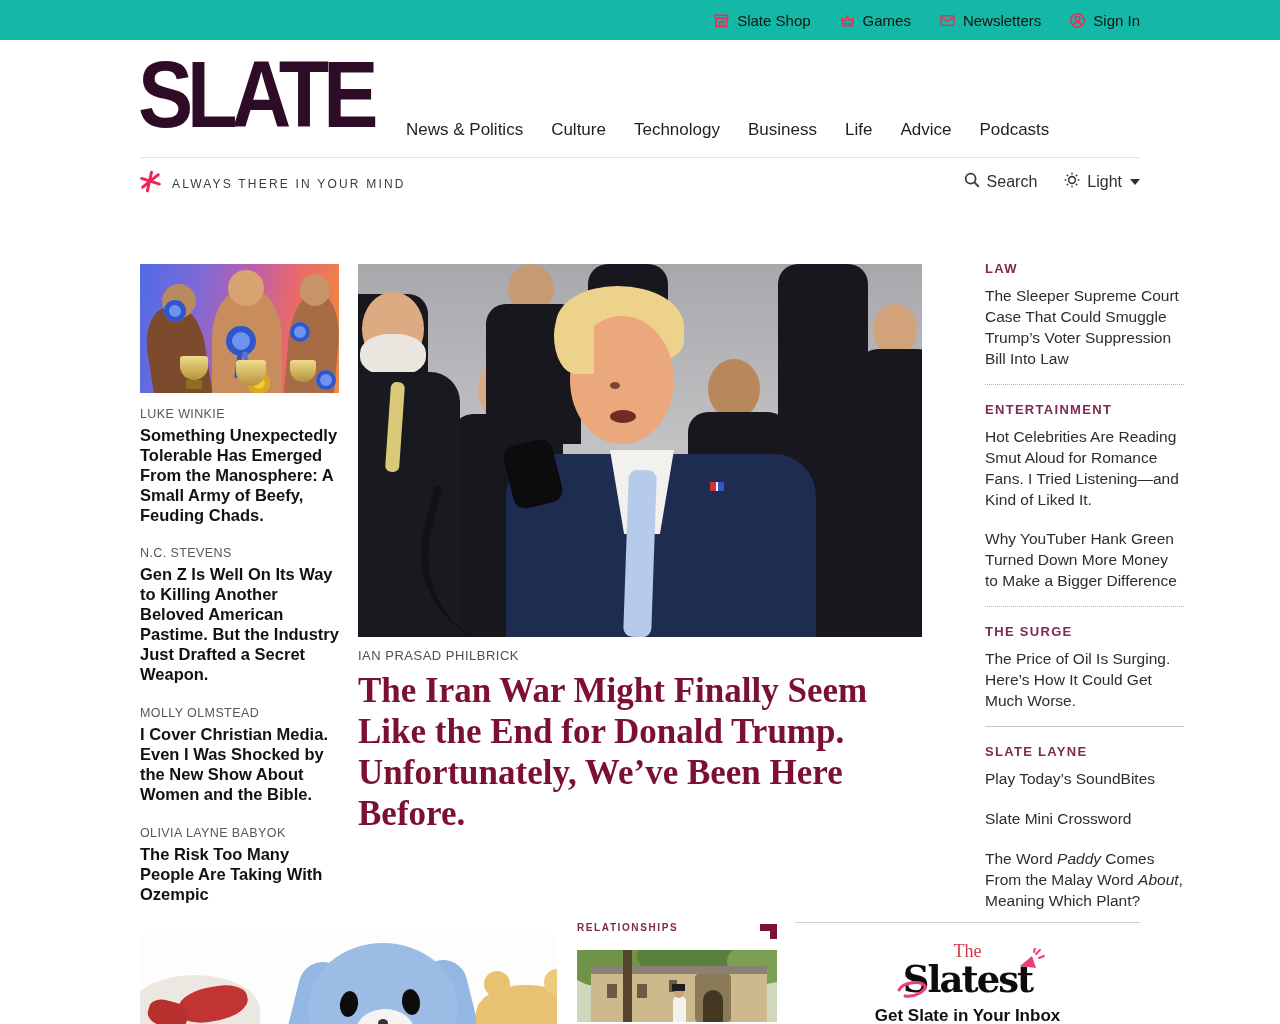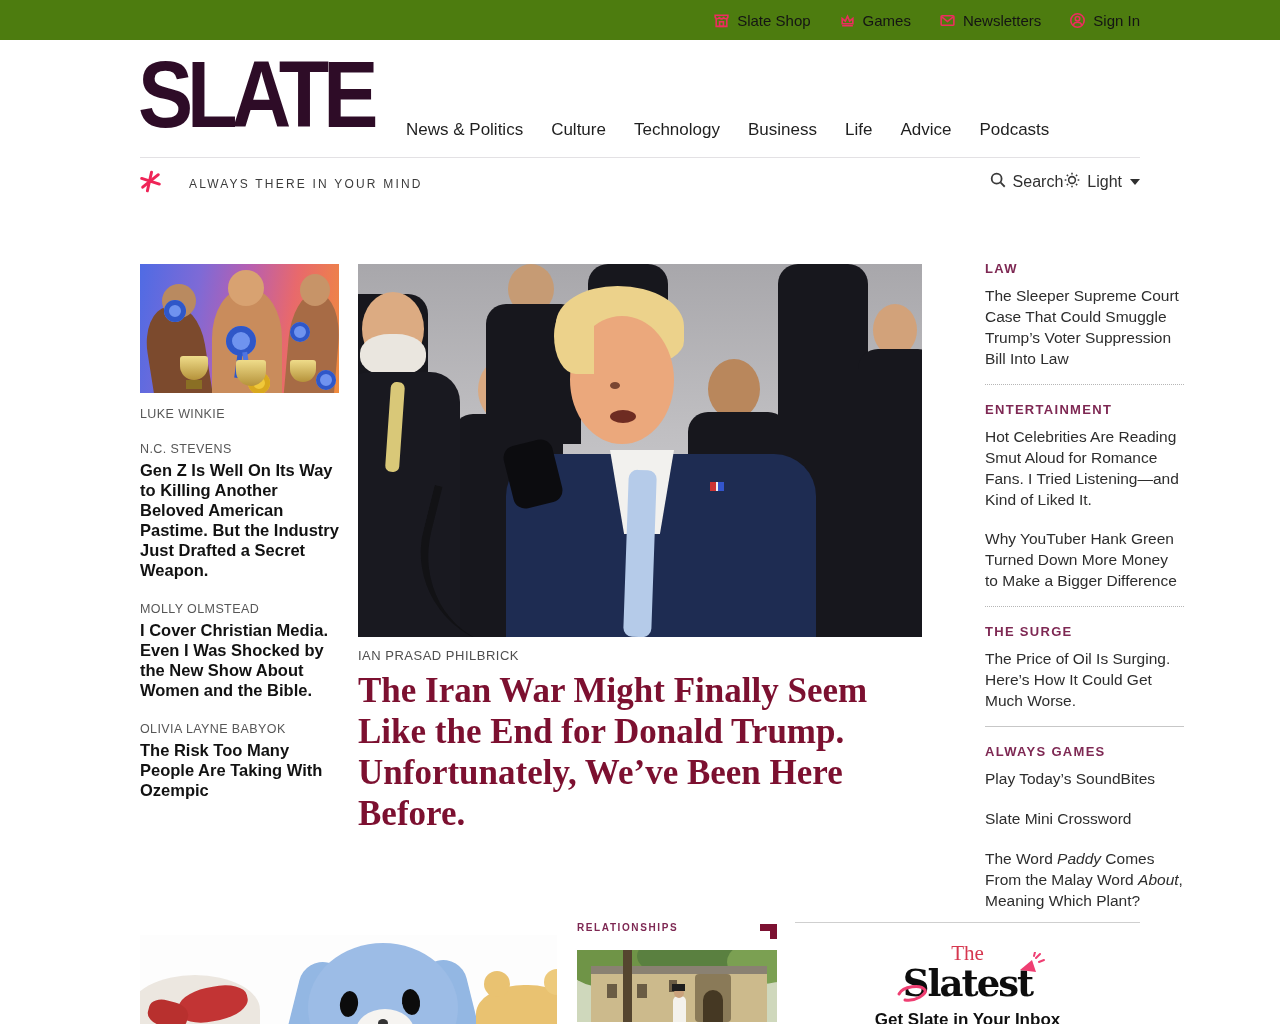--- a/index.html
+++ b/index.html
@@ -1,35 +1,35 @@
 <!DOCTYPE html>
 <html><head>
 <meta charset="utf-8">
 <style>
   * { margin:0; padding:0; box-sizing:border-box; }
   html,body { background:#fff; }
   body { font-family:"Liberation Sans", sans-serif; color:#1a1a1a; }
   #page { position:relative; width:1280px; height:1024px; overflow:hidden; background:#fff; margin:0 auto; }
 
   
-  .topbar { position:absolute; top:0; left:0; width:1280px; height:40px; background:#4d7c0f;
+  .topbar { position:absolute; top:0; left:0; width:1280px; height:40px; background:#14b8a6;
             display:flex; align-items:center; justify-content:flex-end; padding-right:140px; gap:28px; }
   .topbar-item { display:flex; align-items:center; gap:7px; font-size:15px; color:#141414; cursor:pointer; }
   .topbar-item svg { display:block; }
 
   
   .logo { position:absolute; left:138px; top:48px; font-weight:bold; font-size:94px; line-height:1;
           letter-spacing:-7px; color:#2e0c27; transform:scaleX(0.88); transform-origin:left top; }
   .nav { position:absolute; left:406px; top:120px; display:flex; gap:28px; font-size:17px; color:#1f1f1f; }
   .nav span { cursor:pointer; white-space:nowrap; }
   .header-rule { position:absolute; left:140px; top:157px; width:1000px; border-top:1px solid #e3e1e4; }
 
-  .tagline-row { position:absolute; left:138px; top:169px; display:flex; align-items:center; gap:26px; }
+  .tagline-row { position:absolute; left:138px; top:169px; display:flex; align-items:center; gap:9px; }
   .tagline { font-size:12px; letter-spacing:2.2px; color:#3c3c3c; }
-  .right-controls { position:absolute; top:171px; right:140px; display:flex; align-items:center; 
+  .right-controls { position:absolute; top:171px; right:140px; display:flex; align-items:center; gap:26px;
                     font-size:16px; color:#2f2f2f; }
   .ctrl { display:flex; align-items:center; gap:6px; cursor:pointer; }
   .caret { width:0; height:0; border-left:5px solid transparent; border-right:5px solid transparent;
            border-top:6px solid #2f2f2f; margin-left:2px; }
 
   
   .left-col { position:absolute; left:140px; top:264px; width:200px; }
   .center-col { position:absolute; left:358px; top:264px; width:564px; }
   .right-col { position:absolute; left:985px; top:261px; width:199px; }
 
@@ -64,21 +64,21 @@
 
   
   .rel-block { position:absolute; left:577px; top:922px; width:200px; }
   .rel-header { display:flex; justify-content:space-between; align-items:flex-start; }
   .rel-label { font-size:10px; font-weight:bold; letter-spacing:1.6px; color:#7e2853; }
   .corner-mark { width:17px; height:15px; border-top:7px solid #7c1132; border-right:7px solid #7c1132; margin-top:2px; }
   .rel-image-wrap { margin-top:11px; }
 
   .slatest-block { position:absolute; left:795px; top:922px; width:345px; border-top:1px solid #cfcfcf;
                    text-align:center; }
-  .slatest-the { font-family:"Liberation Serif", serif; font-size:21px; color:#d6374f; margin-top:18px; }
+  .slatest-the { font-family:"Liberation Serif", serif; font-size:18px; color:#d6374f; margin-top:18px; }
   .slatest-name { position:relative; display:inline-block; font-family:"DejaVu Serif", serif;
                   font-weight:bold; font-size:37px; line-height:0.95; color:#0d0d0d; letter-spacing:-2px; }
   .slatest-cta { font-weight:bold; font-size:17px; color:#101010; margin-top:9px; }
   .mega { position:absolute; }
 </style>
 </head>
 <body>
 
 <div id="page">
 
@@ -183,20 +183,21 @@
       <div class="abs rosette" style="left:108px; top:108px; width:22px; height:22px; background:#f0c83a; box-shadow:inset 0 0 0 5px #d9a81e;"></div>
       <div class="abs rosette" style="left:176px; top:106px; width:20px; height:20px; background:#6f93ef; box-shadow:inset 0 0 0 4px #2f57c8;"></div>
       <div class="abs" style="left:40px; top:92px; width:28px; height:24px; background:linear-gradient(#efdc8a,#b5923a); border-radius:3px 3px 14px 14px;"></div>
       <div class="abs" style="left:46px; top:116px; width:16px; height:9px; background:#8a6f24;"></div>
       <div class="abs" style="left:96px; top:96px; width:30px; height:26px; background:linear-gradient(#efdc8a,#b5923a); border-radius:3px 3px 15px 15px;"></div>
       <div class="abs" style="left:150px; top:96px; width:26px; height:22px; background:linear-gradient(#efdc8a,#b5923a); border-radius:3px 3px 13px 13px;"></div>
     </div>
 
     <div class="left-article" style="margin-top:14px;">
       <div class="byline">LUKE WINKIE</div>
+      <div class="left-title">Something Unexpectedly Tolerable Has Emerged From the Manosphere: A Small Army of Beefy, Feuding Chads.</div>
     </div>
     <div class="left-article" style="margin-top:21px;">
       <div class="byline">N.C. STEVENS</div>
       <div class="left-title">Gen Z Is Well On Its Way to Killing Another Beloved American Pastime. But the Industry Just Drafted a Secret Weapon.</div>
     </div>
     <div class="left-article" style="margin-top:22px;">
       <div class="byline">MOLLY OLMSTEAD</div>
       <div class="left-title">I Cover Christian Media. Even I Was Shocked by the New Show About Women and the Bible.</div>
     </div>
     <div class="left-article" style="margin-top:22px;">
@@ -249,21 +250,21 @@
 
     <div class="section-label">ENTERTAINMENT</div>
     <div class="right-item">Hot Celebrities Are Reading Smut Aloud for Romance Fans. I Tried Listening—and Kind of Liked It.</div>
     <div class="right-item" style="margin-top:18px;">Why YouTuber Hank Green Turned Down More Money to Make a Bigger Difference</div>
     <div class="dotted-rule"></div>
 
     <div class="section-label">THE SURGE</div>
     <div class="right-item">The Price of Oil Is Surging. Here’s How It Could Get Much Worse.</div>
     <div class="solid-rule"></div>
 
-    <div class="section-label">ALWAYS GAMES</div>
+    <div class="section-label">SLATE LAYNE</div>
     <div class="right-item">Play Today’s SoundBites</div>
     <div class="right-item" style="margin-top:19px;">Slate Mini Crossword</div>
     <div class="right-item" style="margin-top:19px;">
       <span>The Word </span><i>Paddy</i><span> Comes From the Malay Word </span><i>About</i><span>, Meaning Which Plant?</span>
     </div>
   </div>
 
   <div class="img-box plush">
     <div class="abs" style="left:-10px; top:40px; width:130px; height:70px; background:#ece7e0; border-radius:50% 50% 0 0;"></div>
     <div class="abs" style="left:38px; top:52px; width:70px; height:34px; background:#c23434; border-radius:45%; transform:rotate(-12deg);"></div>

